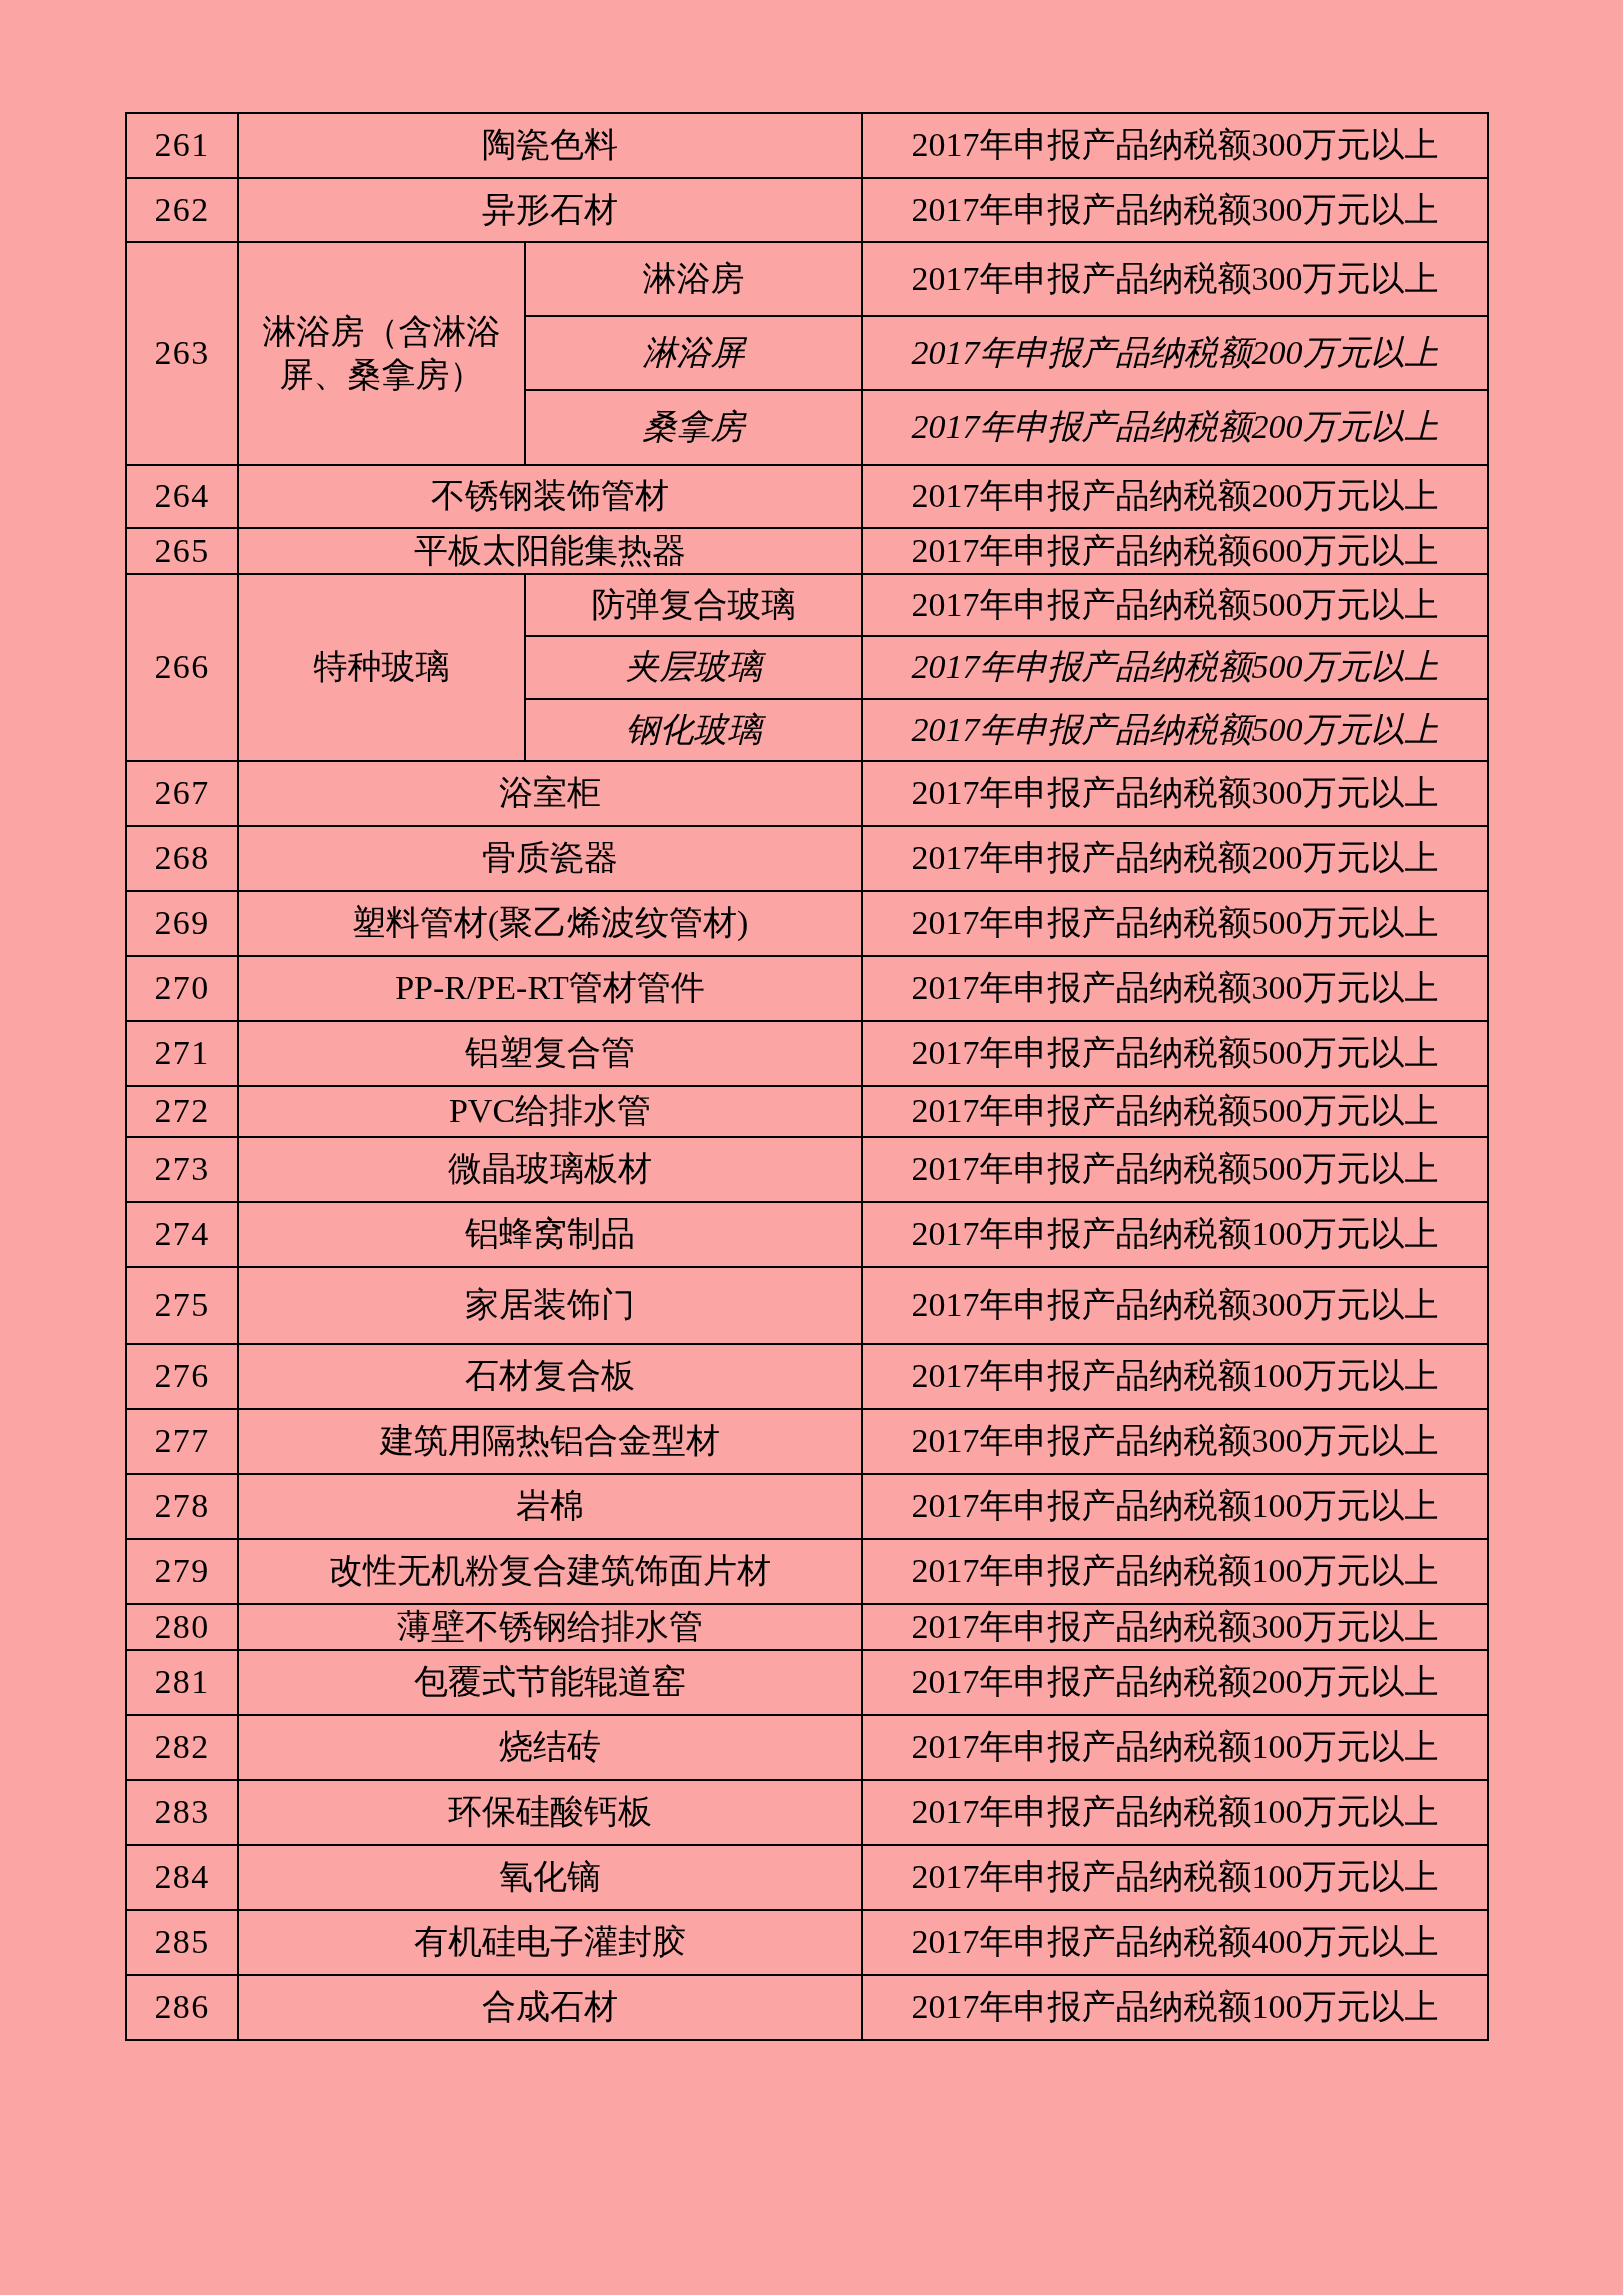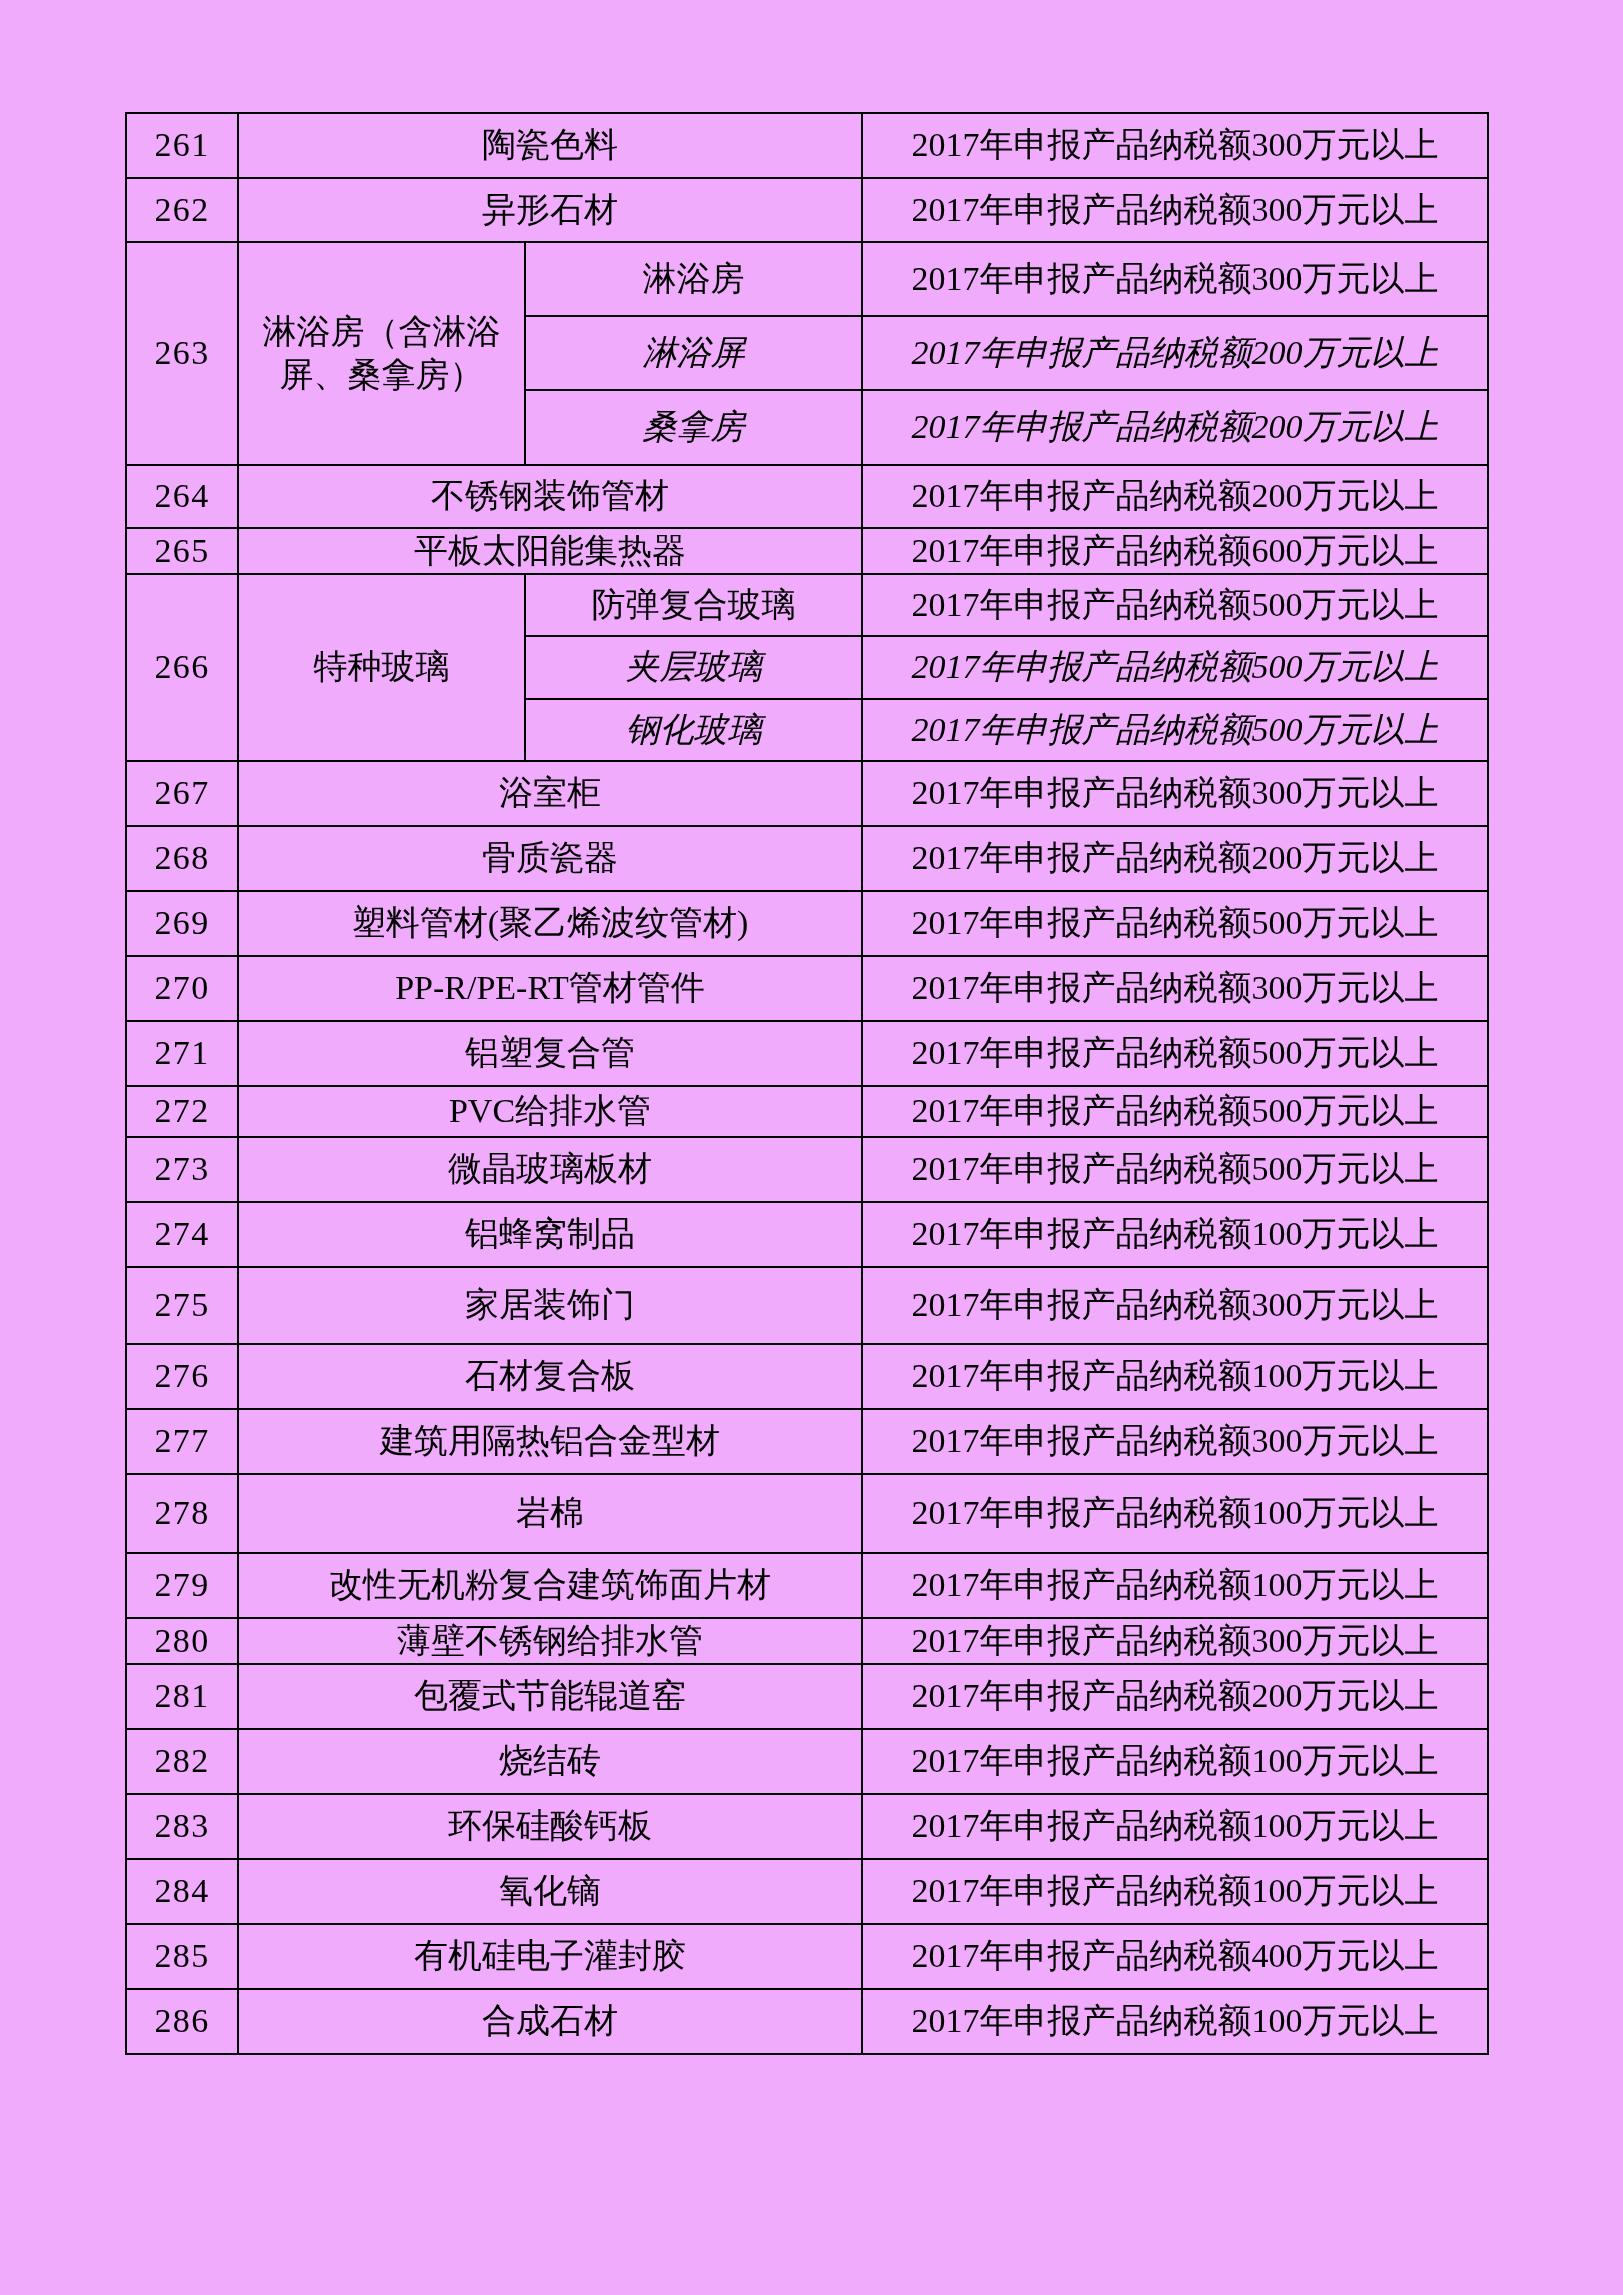--- a/index.html
+++ b/index.html
@@ -12,21 +12,21 @@
     height: 2295px;
     position: relative;
     font-family: "Liberation Serif", "DejaVu Serif", serif;
     color: #000000;
   }
   .page {
     position: absolute;
     left: 0; top: 0;
     width: 1623px;
     height: 2295px;
-    background: #f0abfc;
+    background: #fca5a5;
   }
   table.qual {
     position: absolute;
     left: 125px;
     top: 112px;
     width: 1362px;
     border-collapse: collapse;
     table-layout: fixed;
     border: 2.6px solid #000;
   }
@@ -160,21 +160,21 @@
     <tr class="major" style="height:65px">
       <td class="num">276</td>
       <td class="prod" colspan="2">石材复合板</td>
       <td class="crit">2017年申报产品纳税额100万元以上</td>
     </tr>
     <tr class="major" style="height:65px">
       <td class="num">277</td>
       <td class="prod" colspan="2">建筑用隔热铝合金型材</td>
       <td class="crit">2017年申报产品纳税额300万元以上</td>
     </tr>
-    <tr class="major" style="height:79px">
+    <tr class="major" style="height:65px">
       <td class="num">278</td>
       <td class="prod" colspan="2">岩棉</td>
       <td class="crit">2017年申报产品纳税额100万元以上</td>
     </tr>
     <tr class="major" style="height:65px">
       <td class="num">279</td>
       <td class="prod" colspan="2">改性无机粉复合建筑饰面片材</td>
       <td class="crit">2017年申报产品纳税额100万元以上</td>
     </tr>
     <tr class="major" style="height:46px">

